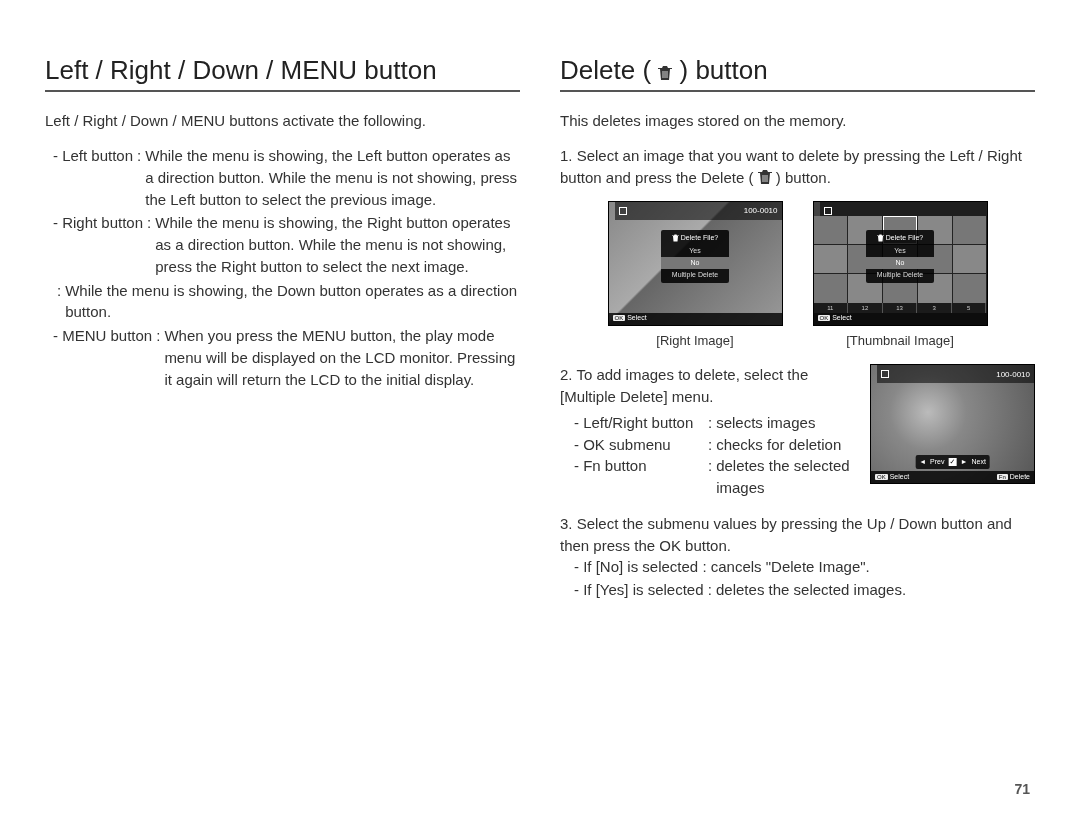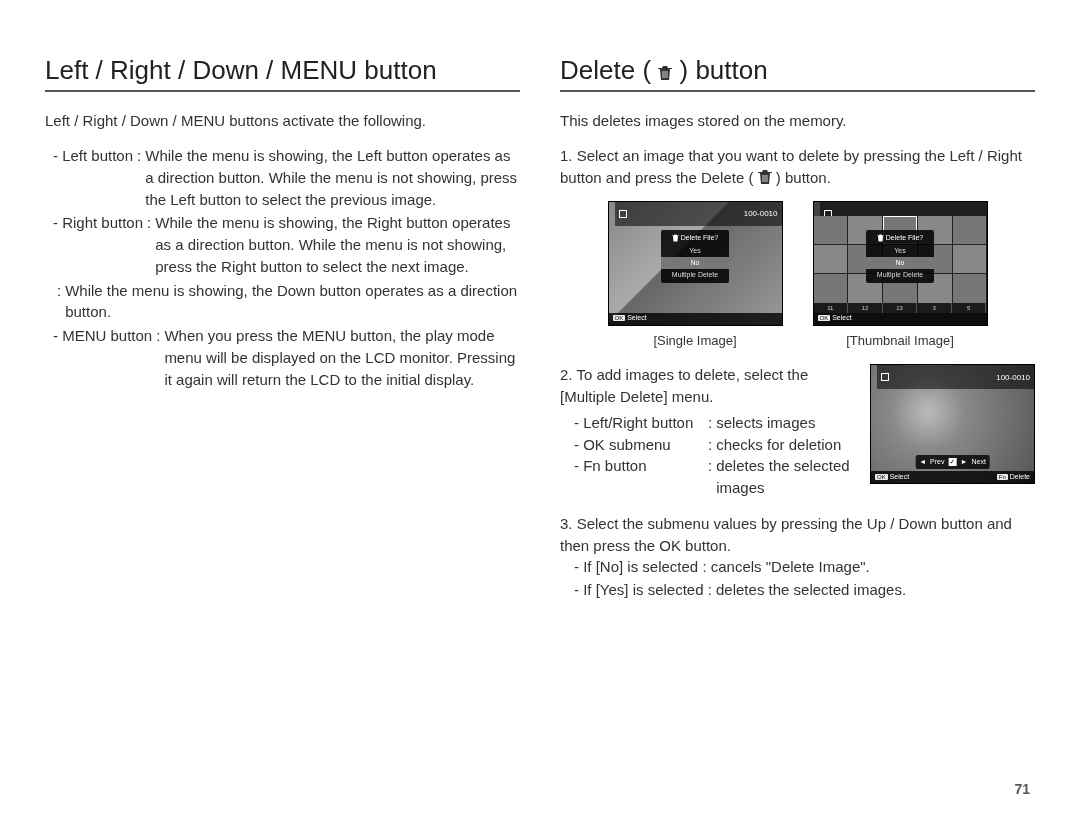--- a/index.html
+++ b/index.html
@@ -41,21 +41,21 @@
   .lcd {
     width: 175px;
     height: 125px;
     background: #444;
     border: 1px solid #000;
     position: relative;
     overflow: hidden;
   }
   .lcd-hdr {
     position: absolute; top: 0; left: 6px; right: 0;
-    height: 24px; background: rgba(0,0,0,0.55);
+    height: 18px; background: rgba(0,0,0,0.55);
     color: #fff; font-size: 8px; display:flex; align-items:center;
     padding: 0 4px; justify-content: space-between;
   }
   .lcd-hdr .play { width:8px; height:8px; border:1px solid #fff; }
   .dialog {
     position: absolute; top: 28px; left: 50%; transform: translateX(-50%);
     width: 68px; background: rgba(0,0,0,0.85); border-radius: 2px;
     padding: 3px 0 2px 0;
   }
   .dialog-title { color:#fff; font-size: 7px; text-align:center; padding-bottom:2px; display:flex; align-items:center; justify-content:center; gap:2px;}
@@ -155,21 +155,21 @@
                     <span>Delete File?</span>
                   </div>
                 <div class="dialog-opt">Yes</div>
                 <div class="dialog-opt sel">No</div>
                 <div class="dialog-opt">Multiple Delete</div>
               </div>
               <div class="lcd-ftr">
                   <span><span class="btn-label">OK</span> <span>Select</span></span>
                 </div>
             </div>
-            <div class="caption">[Single Image]</div>
+            <div class="caption">[Right Image]</div>
           </div>
 
           <div class="screen-block">
             <div class="lcd">
               <div class="lcd-hdr">
                   <span class="play"></span>
                   <span></span>
                 </div>
               <div style="position:absolute; top:14px; left:0; right:0; bottom:22px; display:grid; grid-template-columns:repeat(5,1fr); grid-template-rows:repeat(3,1fr); gap:1px; background:#222;">
                 <div style="background:#777"></div>

